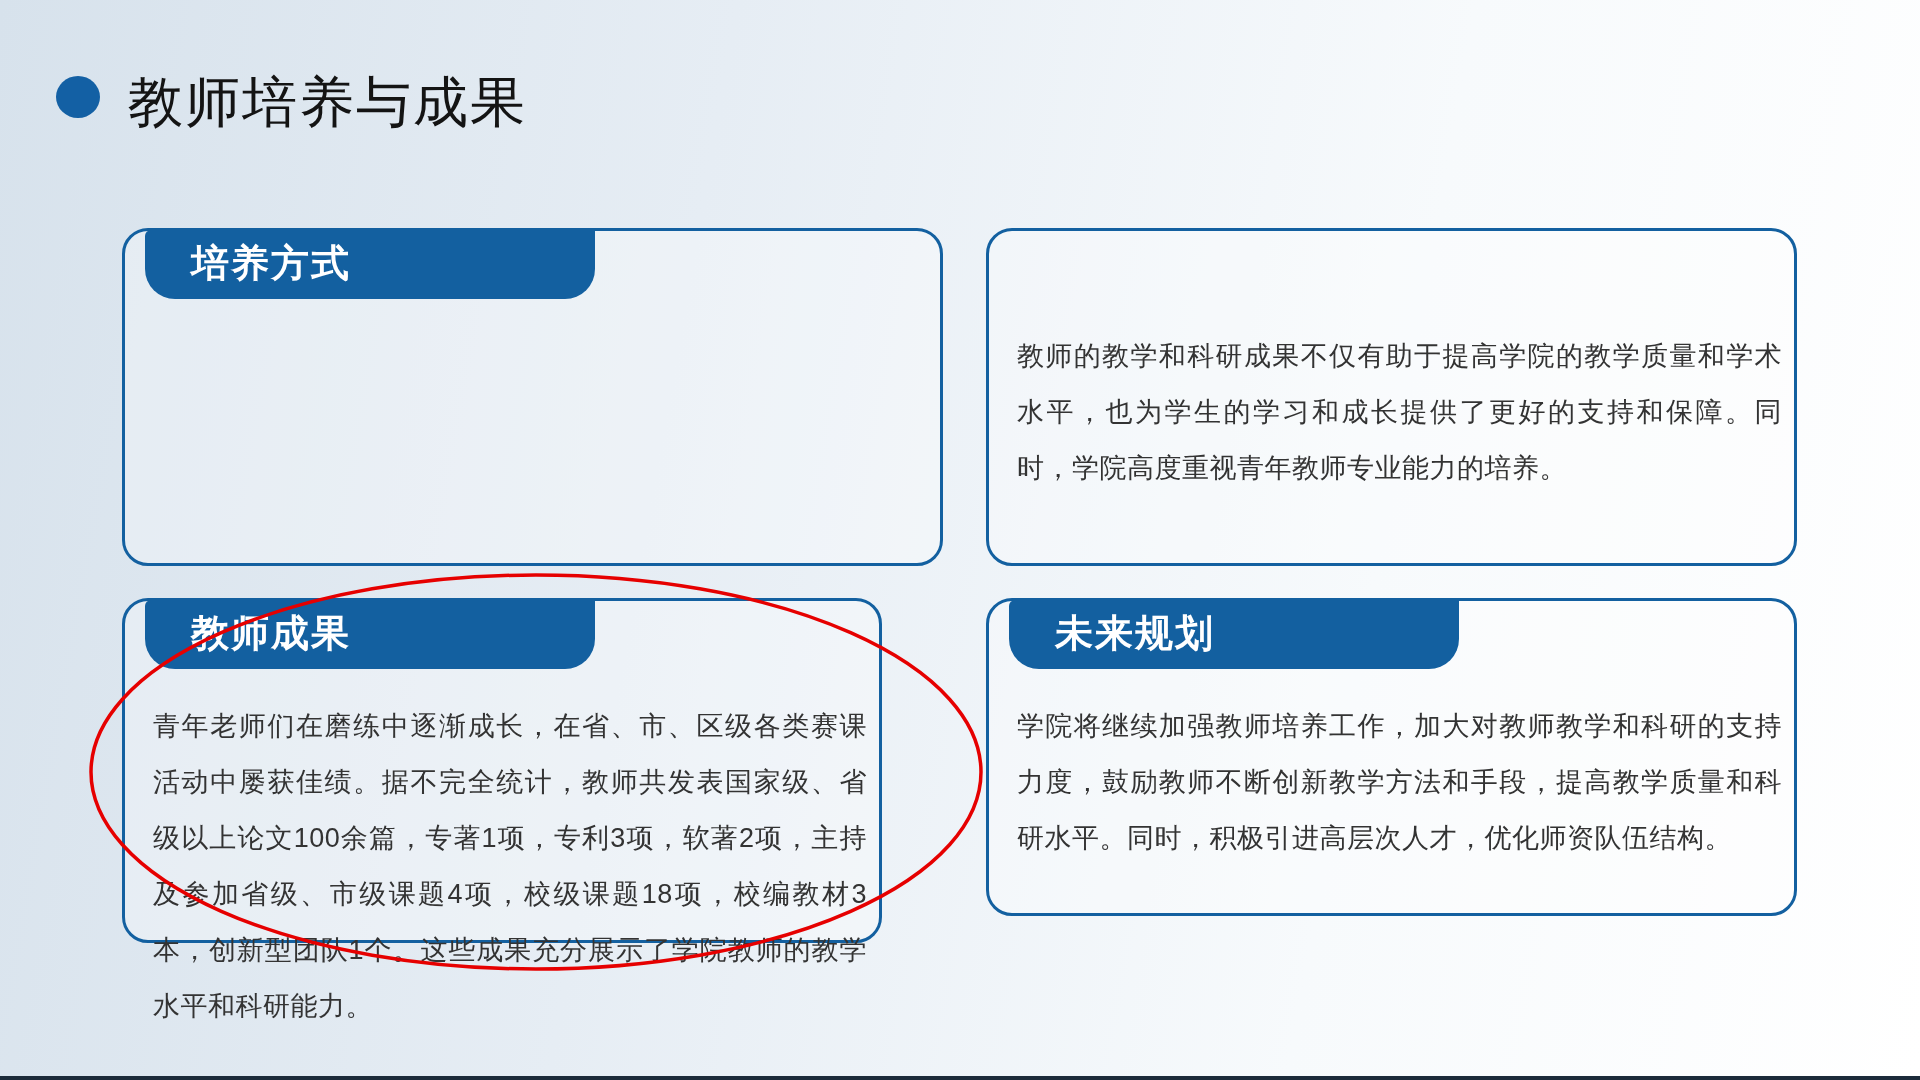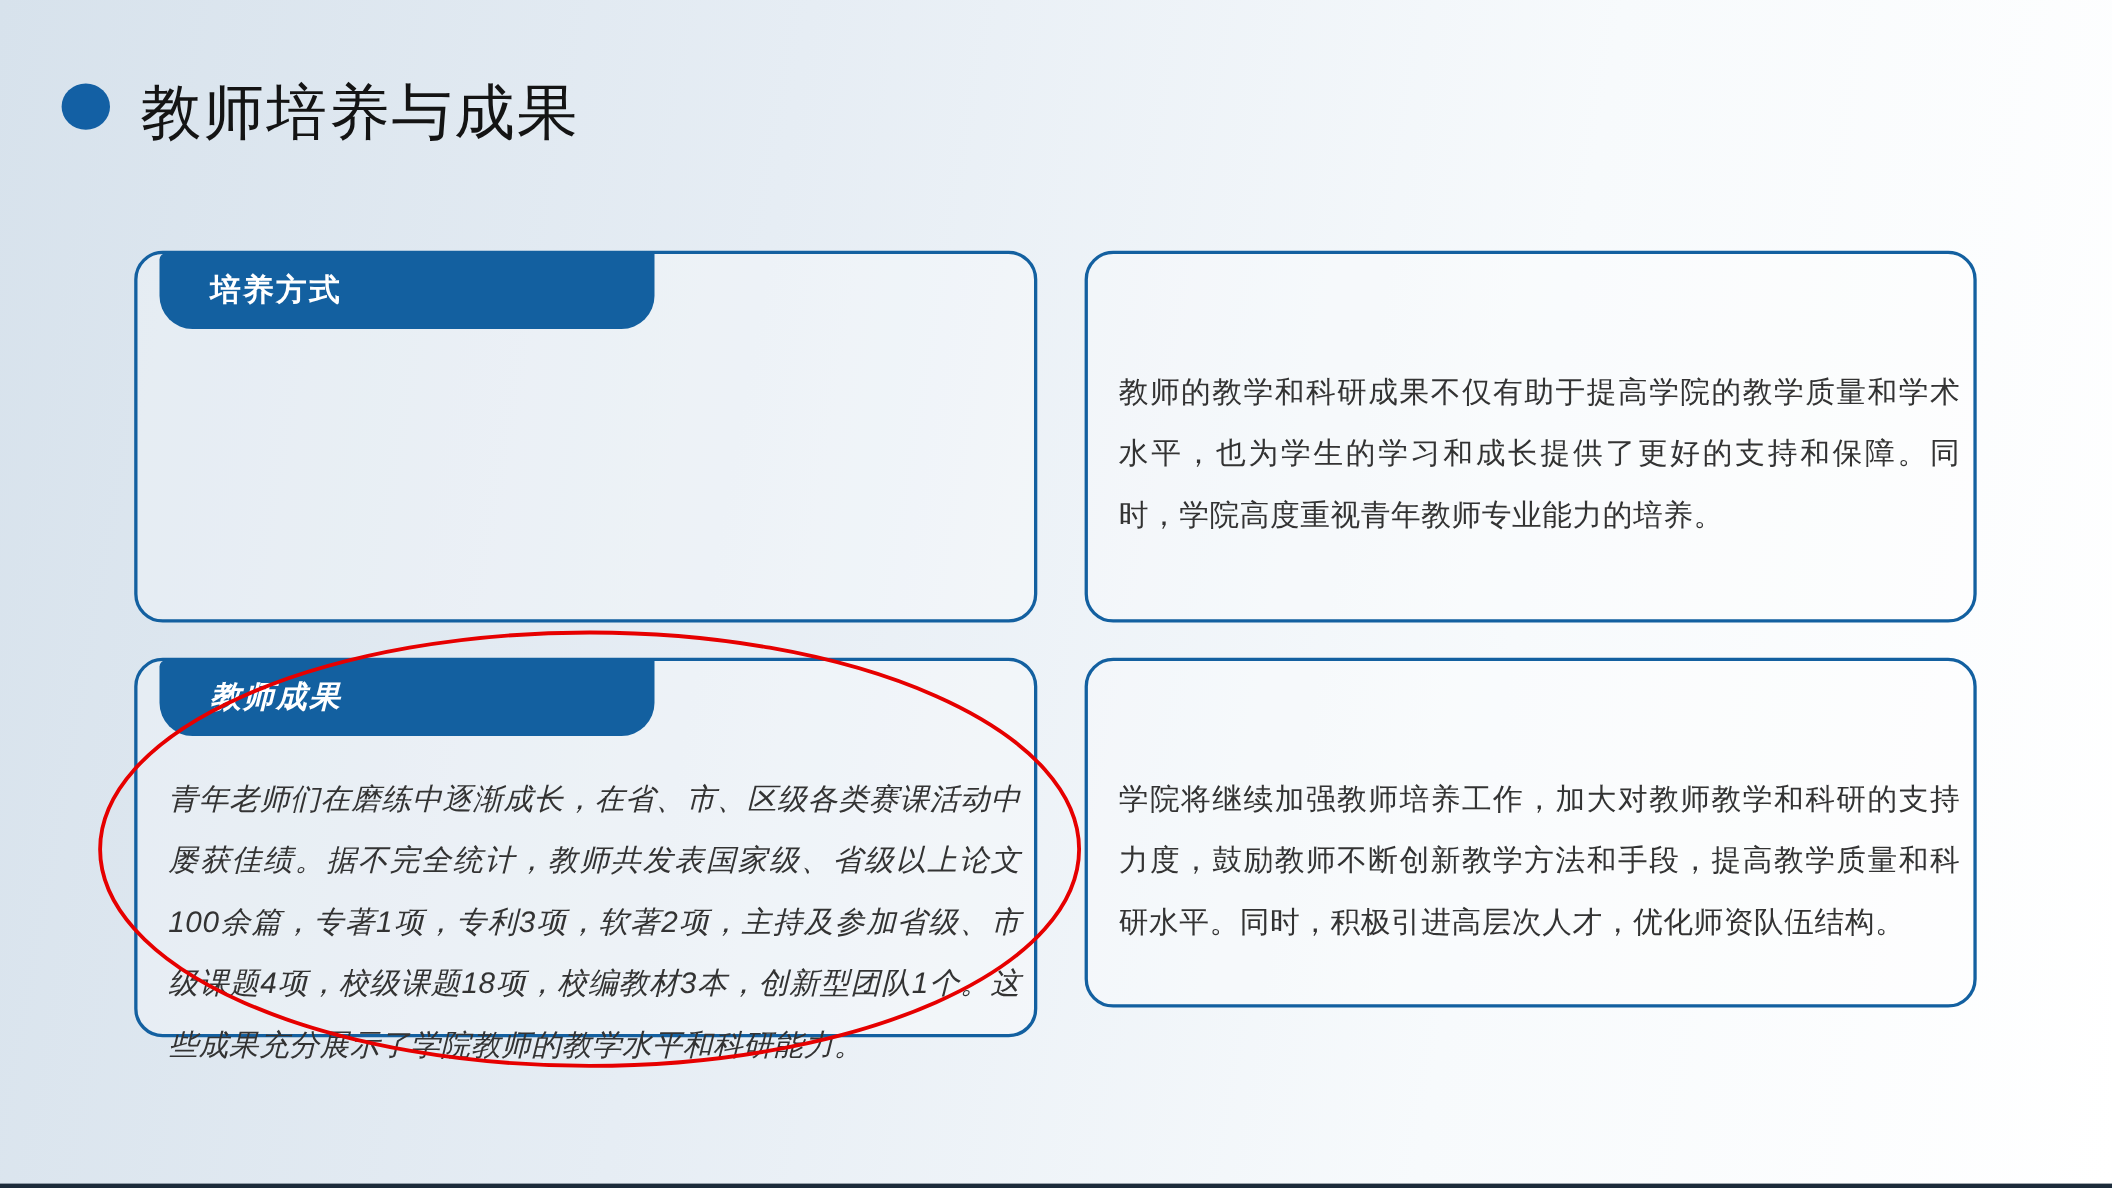--- a/index.html
+++ b/index.html
@@ -40,38 +40,38 @@
     border-radius: 26px;
     background: rgba(255,255,255,0.30);
   }
   .card-tab {
     position: absolute;
     top: -1px; left: 20px;
     width: 450px; height: 69px;
     background: #1360a0;
     border-radius: 6px 0 30px 30px;
     color: #ffffff;
-    font-size: 28px;
+    font-size: 38px;
     font-weight: bold;
     letter-spacing: 2px;
     line-height: 67px;
     padding-left: 46px;
   }
   .card-body {
     position: absolute;
     top: 97px; left: 28px; right: 12px;
     font-size: 27px;
     line-height: 56px;
     color: #333333;
     text-align: justify;
     letter-spacing: 0.5px;
   }
   #card-0 { left: 122px; top: 228px; width: 821px; height: 338px; }
   #card-1 { left: 986px; top: 228px; width: 811px; height: 338px; }
-  #card-2 { left: 122px; top: 598px; width: 821px; height: 345px; font-style: italic; }
+  #card-2 { left: 122px; top: 598px; width: 760px; height: 345px; }
   #card-3 { left: 986px; top: 598px; width: 811px; height: 318px; }
 
   
   .highlight-ellipse {
     position: absolute;
     left: 86px; top: 570px;
     width: 900px; height: 404px;
     pointer-events: none;
     z-index: 5;
   }
@@ -101,20 +101,21 @@
   <div class="card" id="card-1">
     <div class="card-body">教师的教学和科研成果不仅有助于提高学院的教学质量和学术水平，也为学生的学习和成长提供了更好的支持和保障。同时，学院高度重视青年教师专业能力的培养。</div>
   </div>
 
   <div class="card" id="card-2">
     <div class="card-tab">教师成果</div>
     <div class="card-body">青年老师们在磨练中逐渐成长，在省、市、区级各类赛课活动中屡获佳绩。据不完全统计，教师共发表国家级、省级以上论文100余篇，专著1项，专利3项，软著2项，主持及参加省级、市级课题4项，校级课题18项，校编教材3本，创新型团队1个。这些成果充分展示了学院教师的教学水平和科研能力。</div>
   </div>
 
   <div class="card" id="card-3">
+    <div class="card-tab">未来规划</div>
     <div class="card-body">学院将继续加强教师培养工作，加大对教师教学和科研的支持力度，鼓励教师不断创新教学方法和手段，提高教学质量和科研水平。同时，积极引进高层次人才，优化师资队伍结构。</div>
   </div>
 
   <svg class="highlight-ellipse" viewBox="0 0 900 404" xmlns="http://www.w3.org/2000/svg">
     <ellipse cx="450" cy="202" rx="445" ry="197" fill="none" stroke="#e60000" stroke-width="3.5"></ellipse>
   </svg>
 
   <div class="bottom-strip"></div>
 
 </div>

